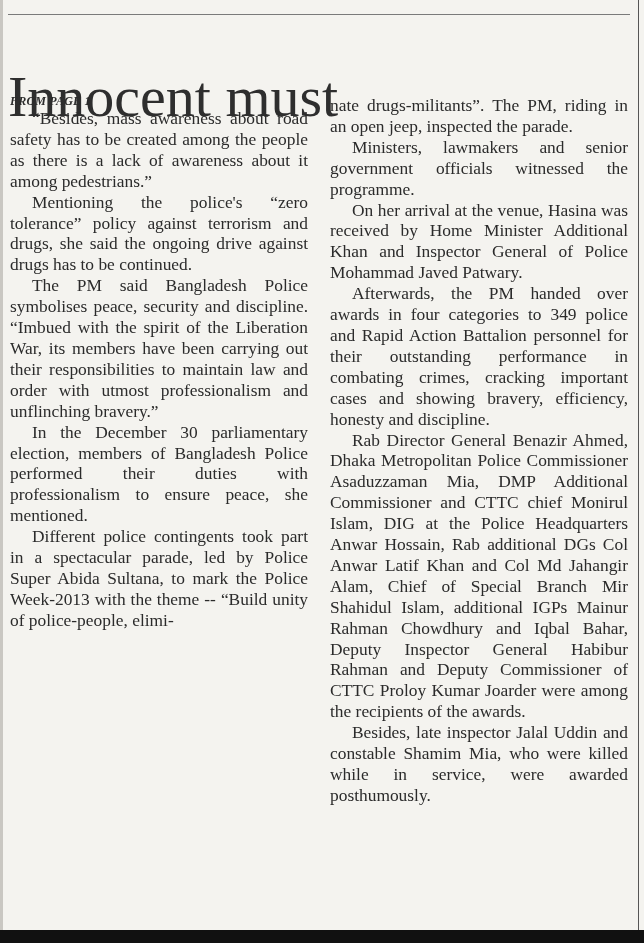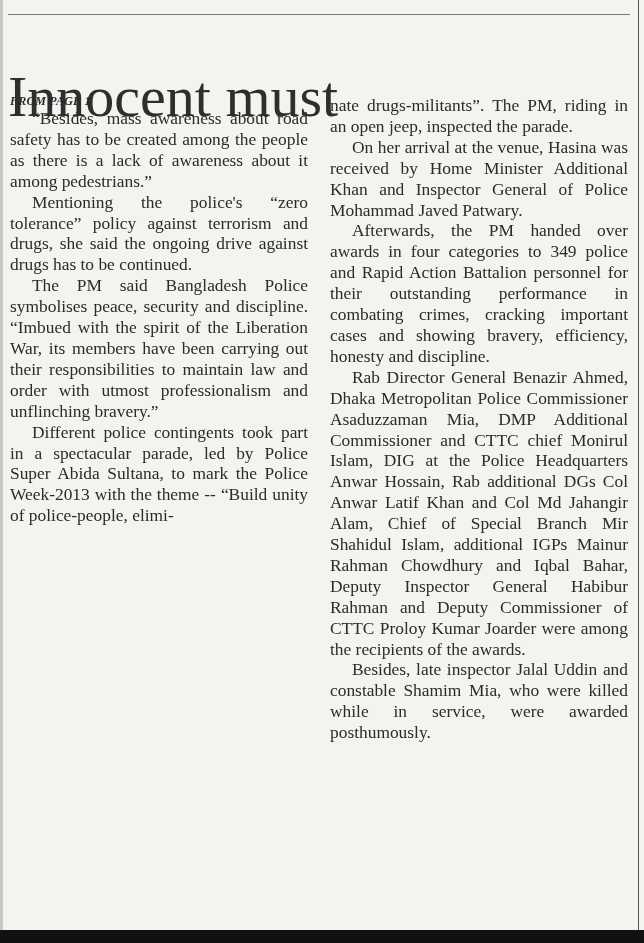--- a/index.html
+++ b/index.html
@@ -91,25 +91,27 @@
   <div class="top-rule"></div>
   <div class="right-rule"></div>
 
   <h1 class="headline">Innocent must</h1>
 
   <div class="col col-left">
     <span class="kicker">FROM PAGE 1</span>
     <p class="para">“Besides, mass awareness about road safety has to be created among the people as there is a lack of awareness about it among pedestrians.”</p>
     <p class="para">Mentioning the police's “zero tolerance” policy against terrorism and drugs, she said the ongoing drive against drugs has to be continued.</p>
     <p class="para">The PM said Bangladesh Police symbolises peace, security and discipline. “Imbued with the spirit of the Liberation War, its members have been carrying out their responsibilities to maintain law and order with utmost professionalism and unflinching bravery.”</p>
+    <p class="para">In the December 30 parliamentary election, members of Bangladesh Police performed their duties with professionalism to ensure peace, she mentioned.</p>
     <p class="para">Different police contingents took part in a spectacular parade, led by Police Super Abida Sultana, to mark the Police Week-2013 with the theme -- “Build unity of police-people, elimi-</p>
   </div>
 
   <div class="col col-right">
     <p class="para noindent">nate drugs-militants”. The PM, riding in an open jeep, inspected the parade.</p>
+    <p class="para">Ministers, lawmakers and senior government officials witnessed the programme.</p>
     <p class="para">On her arrival at the venue, Hasina was received by Home Minister Additional Khan and Inspector General of Police Mohammad Javed Patwary.</p>
     <p class="para">Afterwards, the PM handed over awards in four categories to 349 police and Rapid Action Battalion personnel for their outstanding performance in combating crimes, cracking important cases and showing bravery, efficiency, honesty and discipline.</p>
     <p class="para">Rab Director General Benazir Ahmed, Dhaka Metropolitan Police Commissioner Asaduzzaman Mia, DMP Additional Commissioner and CTTC chief Monirul Islam, DIG at the Police Headquarters Anwar Hossain, Rab additional DGs Col Anwar Latif Khan and Col Md Jahangir Alam, Chief of Special Branch Mir Shahidul Islam, additional IGPs Mainur Rahman Chowdhury and Iqbal Bahar, Deputy Inspector General Habibur Rahman and Deputy Commissioner of CTTC Proloy Kumar Joarder were among the recipients of the awards.</p>
     <p class="para">Besides, late inspector Jalal Uddin and constable Shamim Mia, who were killed while in service, were awarded posthumously.</p>
   </div>
 </div>
 
 <div class="bottom-bar"></div>
 
 </body></html>

